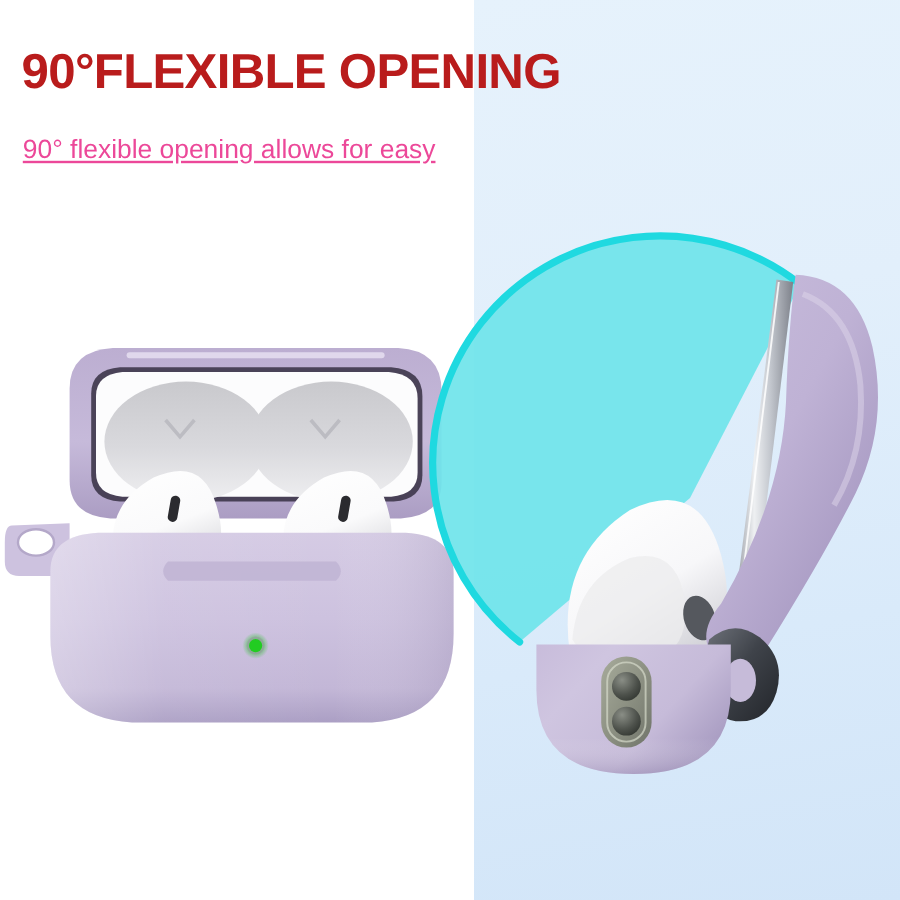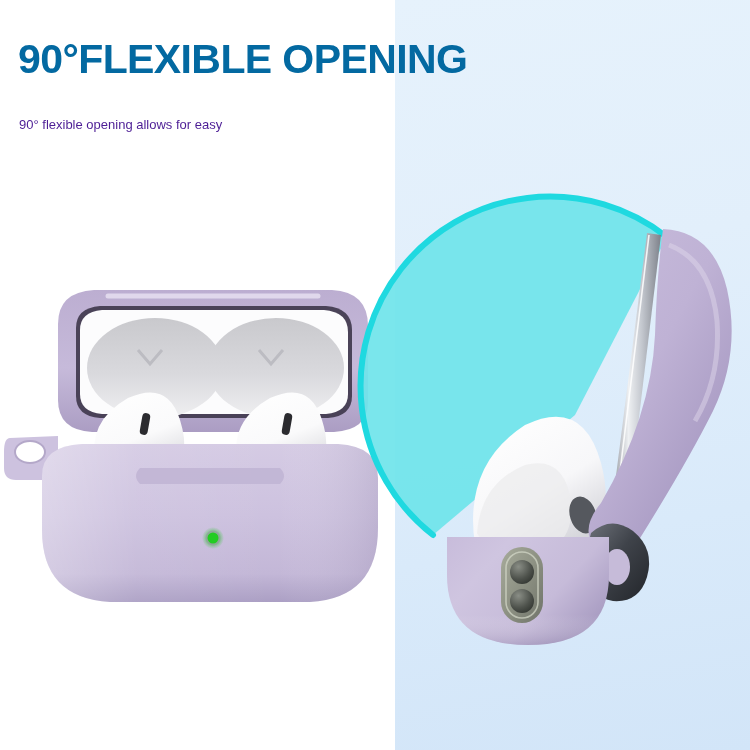--- a/index.html
+++ b/index.html
@@ -37,35 +37,36 @@
   }
 
   
   .headline {
     position: absolute;
     left: 18px;
     top: 36px;
     font-size: 41px;
     line-height: 46px;
     font-weight: bold;
-    color: #0369a1;
+    color: #b91c1c;
     letter-spacing: -0.6px;
     white-space: nowrap;
     z-index: 30;
   }
   .subtitle {
     position: absolute;
     left: 19px;
     top: 110px;
     width: 430px;
-    font-size: 13px;
+    font-size: 22px;
     line-height: 30px;
     font-weight: normal;
-    color: #4c1d95;
+    color: #ec4899;
     z-index: 30;
+    text-decoration: underline;
   }
   .subtitle .line { display: block; white-space: nowrap; }
 
   
   .art { position: absolute; z-index: 10; }
 
   svg { display: block; overflow: visible; }
 </style>
 </head>
 <body>

